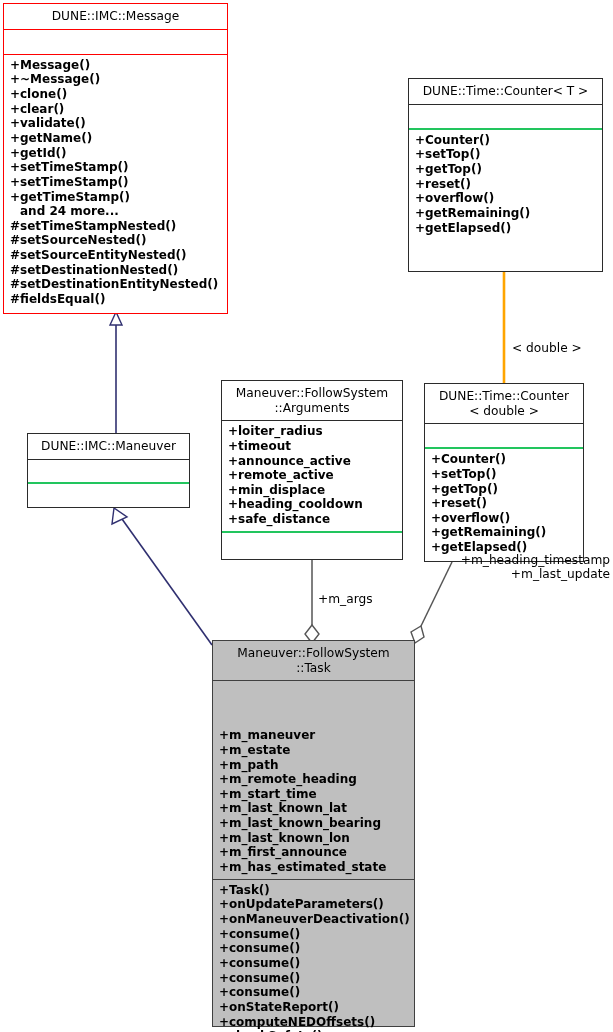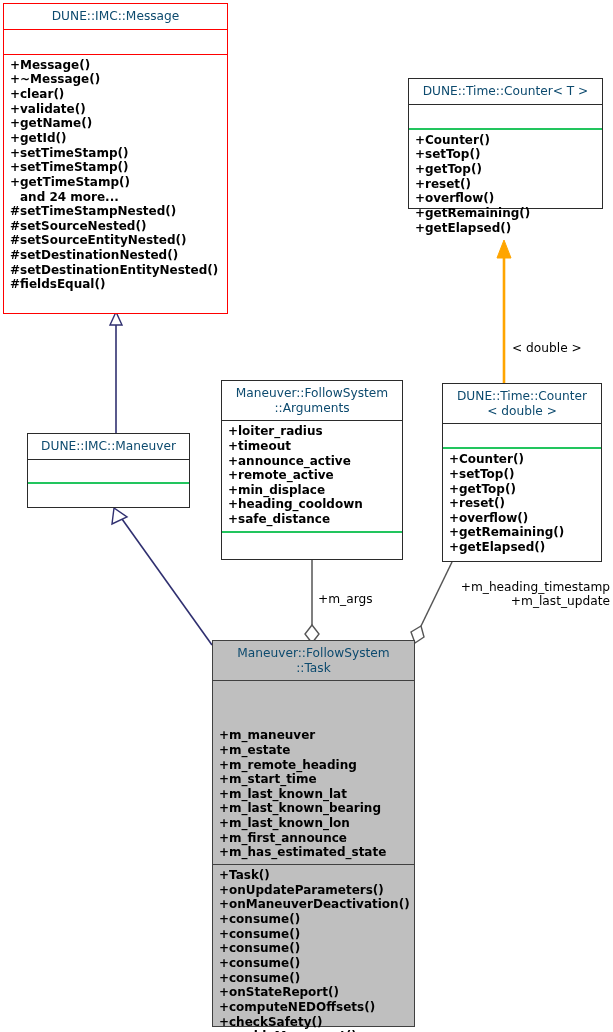--- a/index.html
+++ b/index.html
@@ -42,21 +42,21 @@
     border: 1px solid #2b2b2b;
   }
   .cmpt {
     box-sizing: border-box;
   }
   .cmpt-title {
     text-align: center;
     padding: 5px 4px 5px 4px;
     font-size: 12.2px;
     line-height: 14.6px;
-    color: #0c4a6e;
+    color: #000000;
     white-space: pre-line;
   }
   .uml-box.red > .cmpt-title { border-bottom: 1px solid #ff0000; }
   .uml-box.red > .cmpt-attrs { border-bottom: 1px solid #ff0000; }
   .uml-box.black > .cmpt-title { border-bottom: 1px solid #2b2b2b; }
   .uml-box.black > .cmpt-attrs { border-bottom: 2px solid #22c55e; }
   .uml-box.grey > .cmpt-title { border-bottom: 1px solid #404040; }
   .uml-box.grey > .cmpt-attrs { border-bottom: 1px solid #404040; margin-top: 44px; }
 
   .cmpt-attrs, .cmpt-ops {
@@ -121,38 +121,39 @@
       <polygon points="421,626 424,637 415,643 411,632" fill="#ffffff" stroke="#555555" stroke-width="1.4"></polygon>
     </g>
   </svg>
 
   <div class="uml-box red" style="left:3px; top:3px; width:225px; height:311px;">
     <div class="cmpt cmpt-title">DUNE::IMC::Message</div>
     <div class="cmpt cmpt-attrs empty" style="height:25px;"></div>
     <div class="cmpt cmpt-ops">
         <div class="member"><span class="vis">+</span>Message()</div>
         <div class="member"><span class="vis">+</span>~Message()</div>
+        <div class="member"><span class="vis">+</span>clone()</div>
         <div class="member"><span class="vis">+</span>clear()</div>
         <div class="member"><span class="vis">+</span>validate()</div>
         <div class="member"><span class="vis">+</span>getName()</div>
         <div class="member"><span class="vis">+</span>getId()</div>
         <div class="member"><span class="vis">+</span>setTimeStamp()</div>
         <div class="member"><span class="vis">+</span>setTimeStamp()</div>
         <div class="member"><span class="vis">+</span>getTimeStamp()</div>
         <div class="member"><span class="vis"></span>and 24 more...</div>
         <div class="member"><span class="vis">#</span>setTimeStampNested()</div>
         <div class="member"><span class="vis">#</span>setSourceNested()</div>
         <div class="member"><span class="vis">#</span>setSourceEntityNested()</div>
         <div class="member"><span class="vis">#</span>setDestinationNested()</div>
         <div class="member"><span class="vis">#</span>setDestinationEntityNested()</div>
         <div class="member"><span class="vis">#</span>fieldsEqual()</div>
       </div>
   </div>
 
-  <div class="uml-box black" style="left:408px; top:78px; width:195px; height:131px;">
+  <div class="uml-box black" style="left:408px; top:78px; width:195px; height:194px;">
     <div class="cmpt cmpt-title">DUNE::Time::Counter&lt; T &gt;</div>
     <div class="cmpt cmpt-attrs empty" style="height:25px;"></div>
     <div class="cmpt cmpt-ops">
         <div class="member"><span class="vis">+</span>Counter()</div>
         <div class="member"><span class="vis">+</span>setTop()</div>
         <div class="member"><span class="vis">+</span>getTop()</div>
         <div class="member"><span class="vis">+</span>reset()</div>
         <div class="member"><span class="vis">+</span>overflow()</div>
         <div class="member"><span class="vis">+</span>getRemaining()</div>
         <div class="member"><span class="vis">+</span>getElapsed()</div>
@@ -175,46 +176,47 @@
         <div class="member"><span class="vis">+</span>timeout</div>
         <div class="member"><span class="vis">+</span>announce_active</div>
         <div class="member"><span class="vis">+</span>remote_active</div>
         <div class="member"><span class="vis">+</span>min_displace</div>
         <div class="member"><span class="vis">+</span>heading_cooldown</div>
         <div class="member"><span class="vis">+</span>safe_distance</div>
       </div>
     <div class="cmpt cmpt-ops empty" style="height:24px;"></div>
   </div>
 
-  <div class="uml-box black" style="left:442px; top:383px; width:160px; height:179px;">
+  <div class="uml-box black" style="left:424px; top:383px; width:160px; height:179px;">
     <div class="cmpt cmpt-title">DUNE::Time::Counter
 &lt; double &gt;</div>
     <div class="cmpt cmpt-attrs empty" style="height:25px;"></div>
     <div class="cmpt cmpt-ops">
         <div class="member"><span class="vis">+</span>Counter()</div>
         <div class="member"><span class="vis">+</span>setTop()</div>
         <div class="member"><span class="vis">+</span>getTop()</div>
         <div class="member"><span class="vis">+</span>reset()</div>
         <div class="member"><span class="vis">+</span>overflow()</div>
         <div class="member"><span class="vis">+</span>getRemaining()</div>
         <div class="member"><span class="vis">+</span>getElapsed()</div>
       </div>
   </div>
 
   <div class="edge-label" style="left:318px; top:592px; width:90px;">+m_args</div>
 
-  <div class="edge-label right" style="left:400px; top:580px; width:210px;">+m_heading_timestamp
+  <div class="edge-label right" style="left:400px; top:553px; width:210px;">+m_heading_timestamp
 +m_last_update</div>
 
   <div class="uml-box grey" style="left:212px; top:640px; width:203px; height:387px;">
     <div class="cmpt cmpt-title">Maneuver::FollowSystem
 ::Task</div>
     <div class="cmpt cmpt-attrs">
         <div class="member"><span class="vis">+</span>m_maneuver</div>
         <div class="member"><span class="vis">+</span>m_estate</div>
+        <div class="member"><span class="vis">+</span>m_path</div>
         <div class="member"><span class="vis">+</span>m_remote_heading</div>
         <div class="member"><span class="vis">+</span>m_start_time</div>
         <div class="member"><span class="vis">+</span>m_last_known_lat</div>
         <div class="member"><span class="vis">+</span>m_last_known_bearing</div>
         <div class="member"><span class="vis">+</span>m_last_known_lon</div>
         <div class="member"><span class="vis">+</span>m_first_announce</div>
         <div class="member"><span class="vis">+</span>m_has_estimated_state</div>
       </div>
     <div class="cmpt cmpt-ops">
         <div class="member"><span class="vis">+</span>Task()</div>

